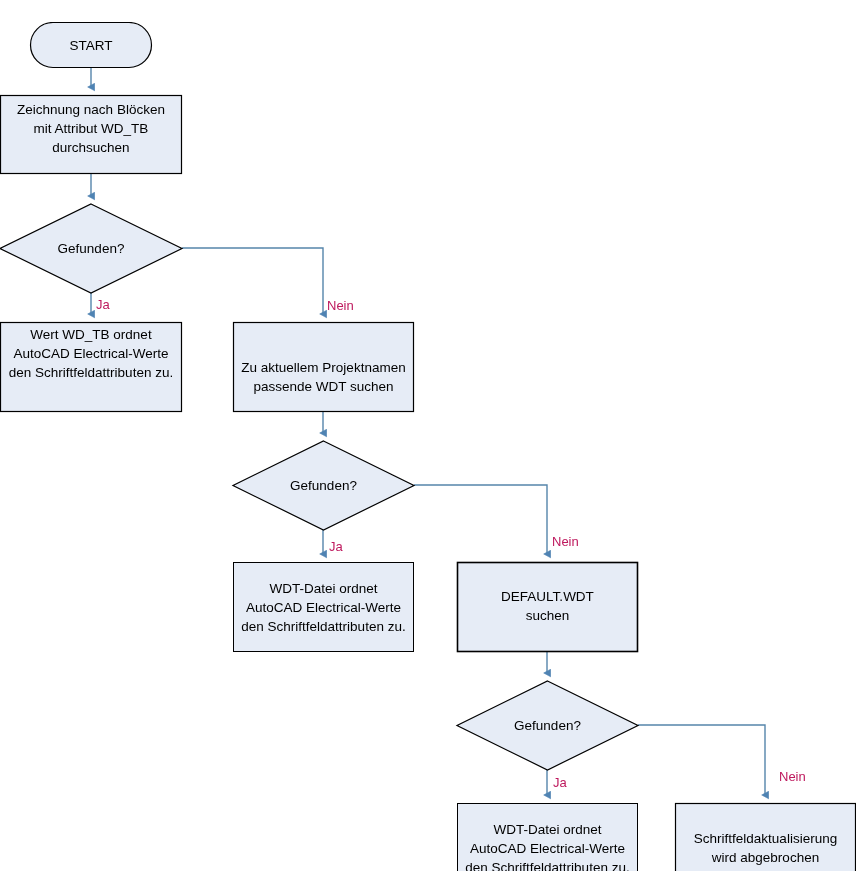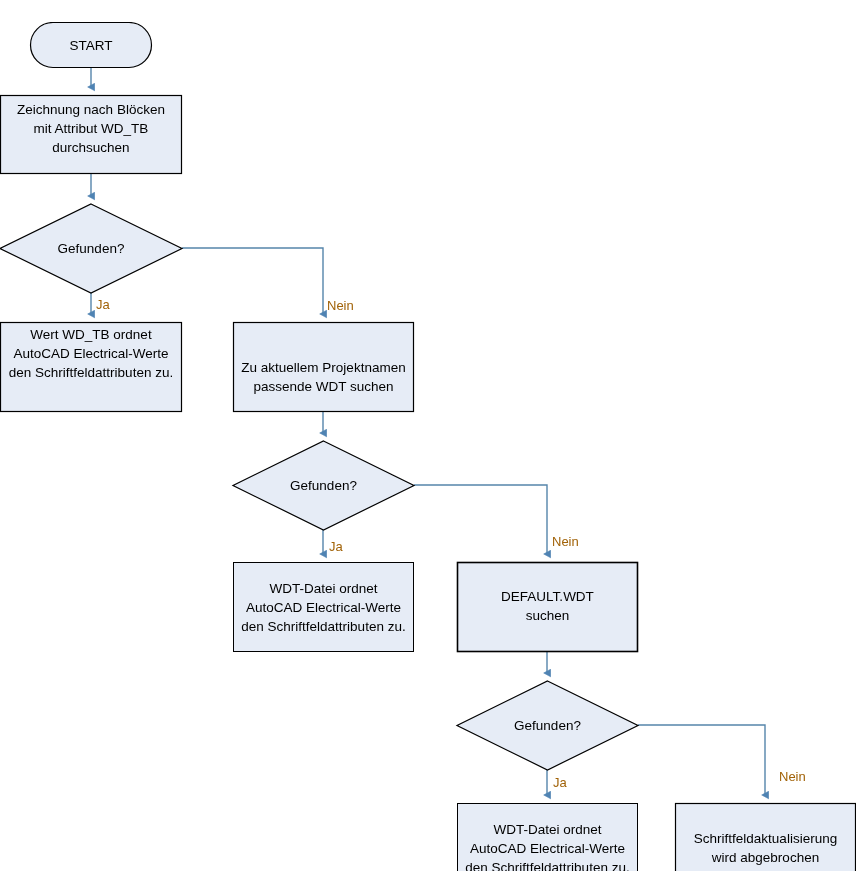--- a/index.html
+++ b/index.html
@@ -33,21 +33,21 @@
     text-align: center;
     color: #000000;
     font-family: "Liberation Sans", sans-serif;
     font-size: 13.5px;
     line-height: 19px;
     white-space: pre-line;
     pointer-events: none;
   }
   .edge-label {
     position: absolute;
-    color: #a16207;
+    color: #be185d;
     font-family: "Liberation Sans", sans-serif;
     font-size: 13px;
     line-height: 14px;
     white-space: nowrap;
   }
 </style>
 </head>
 <body>
 
 <div id="canvas">

